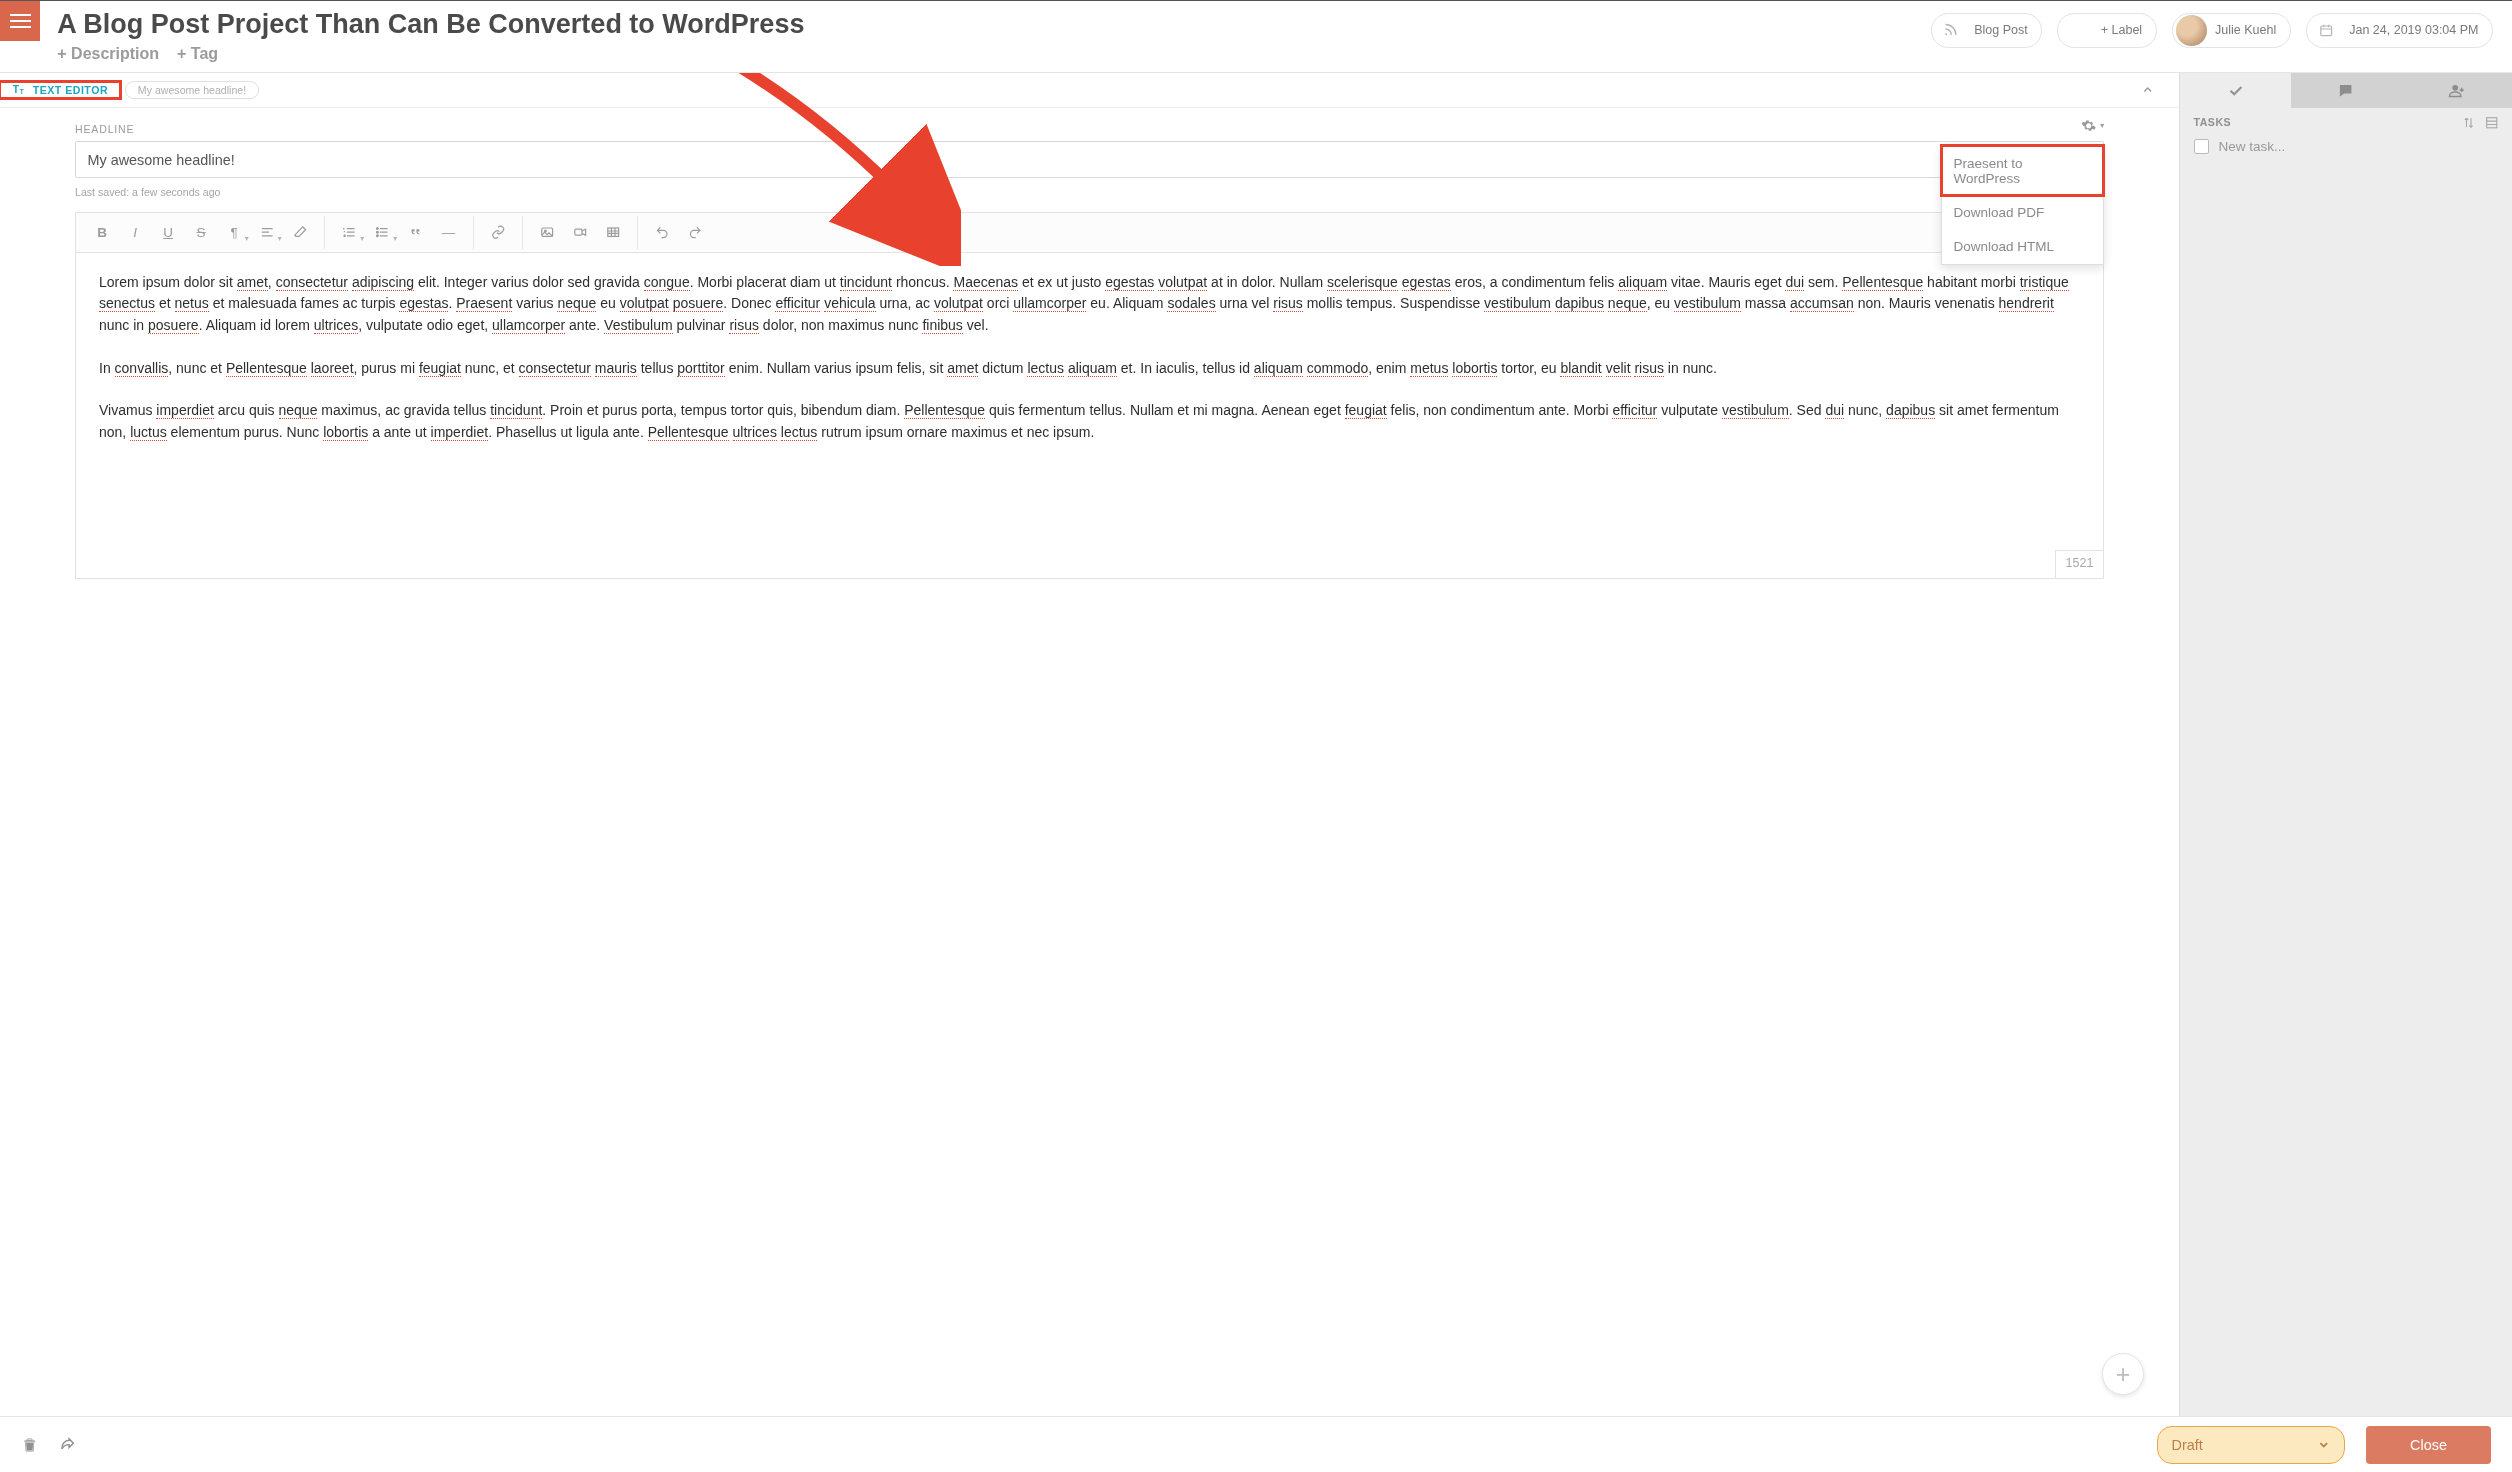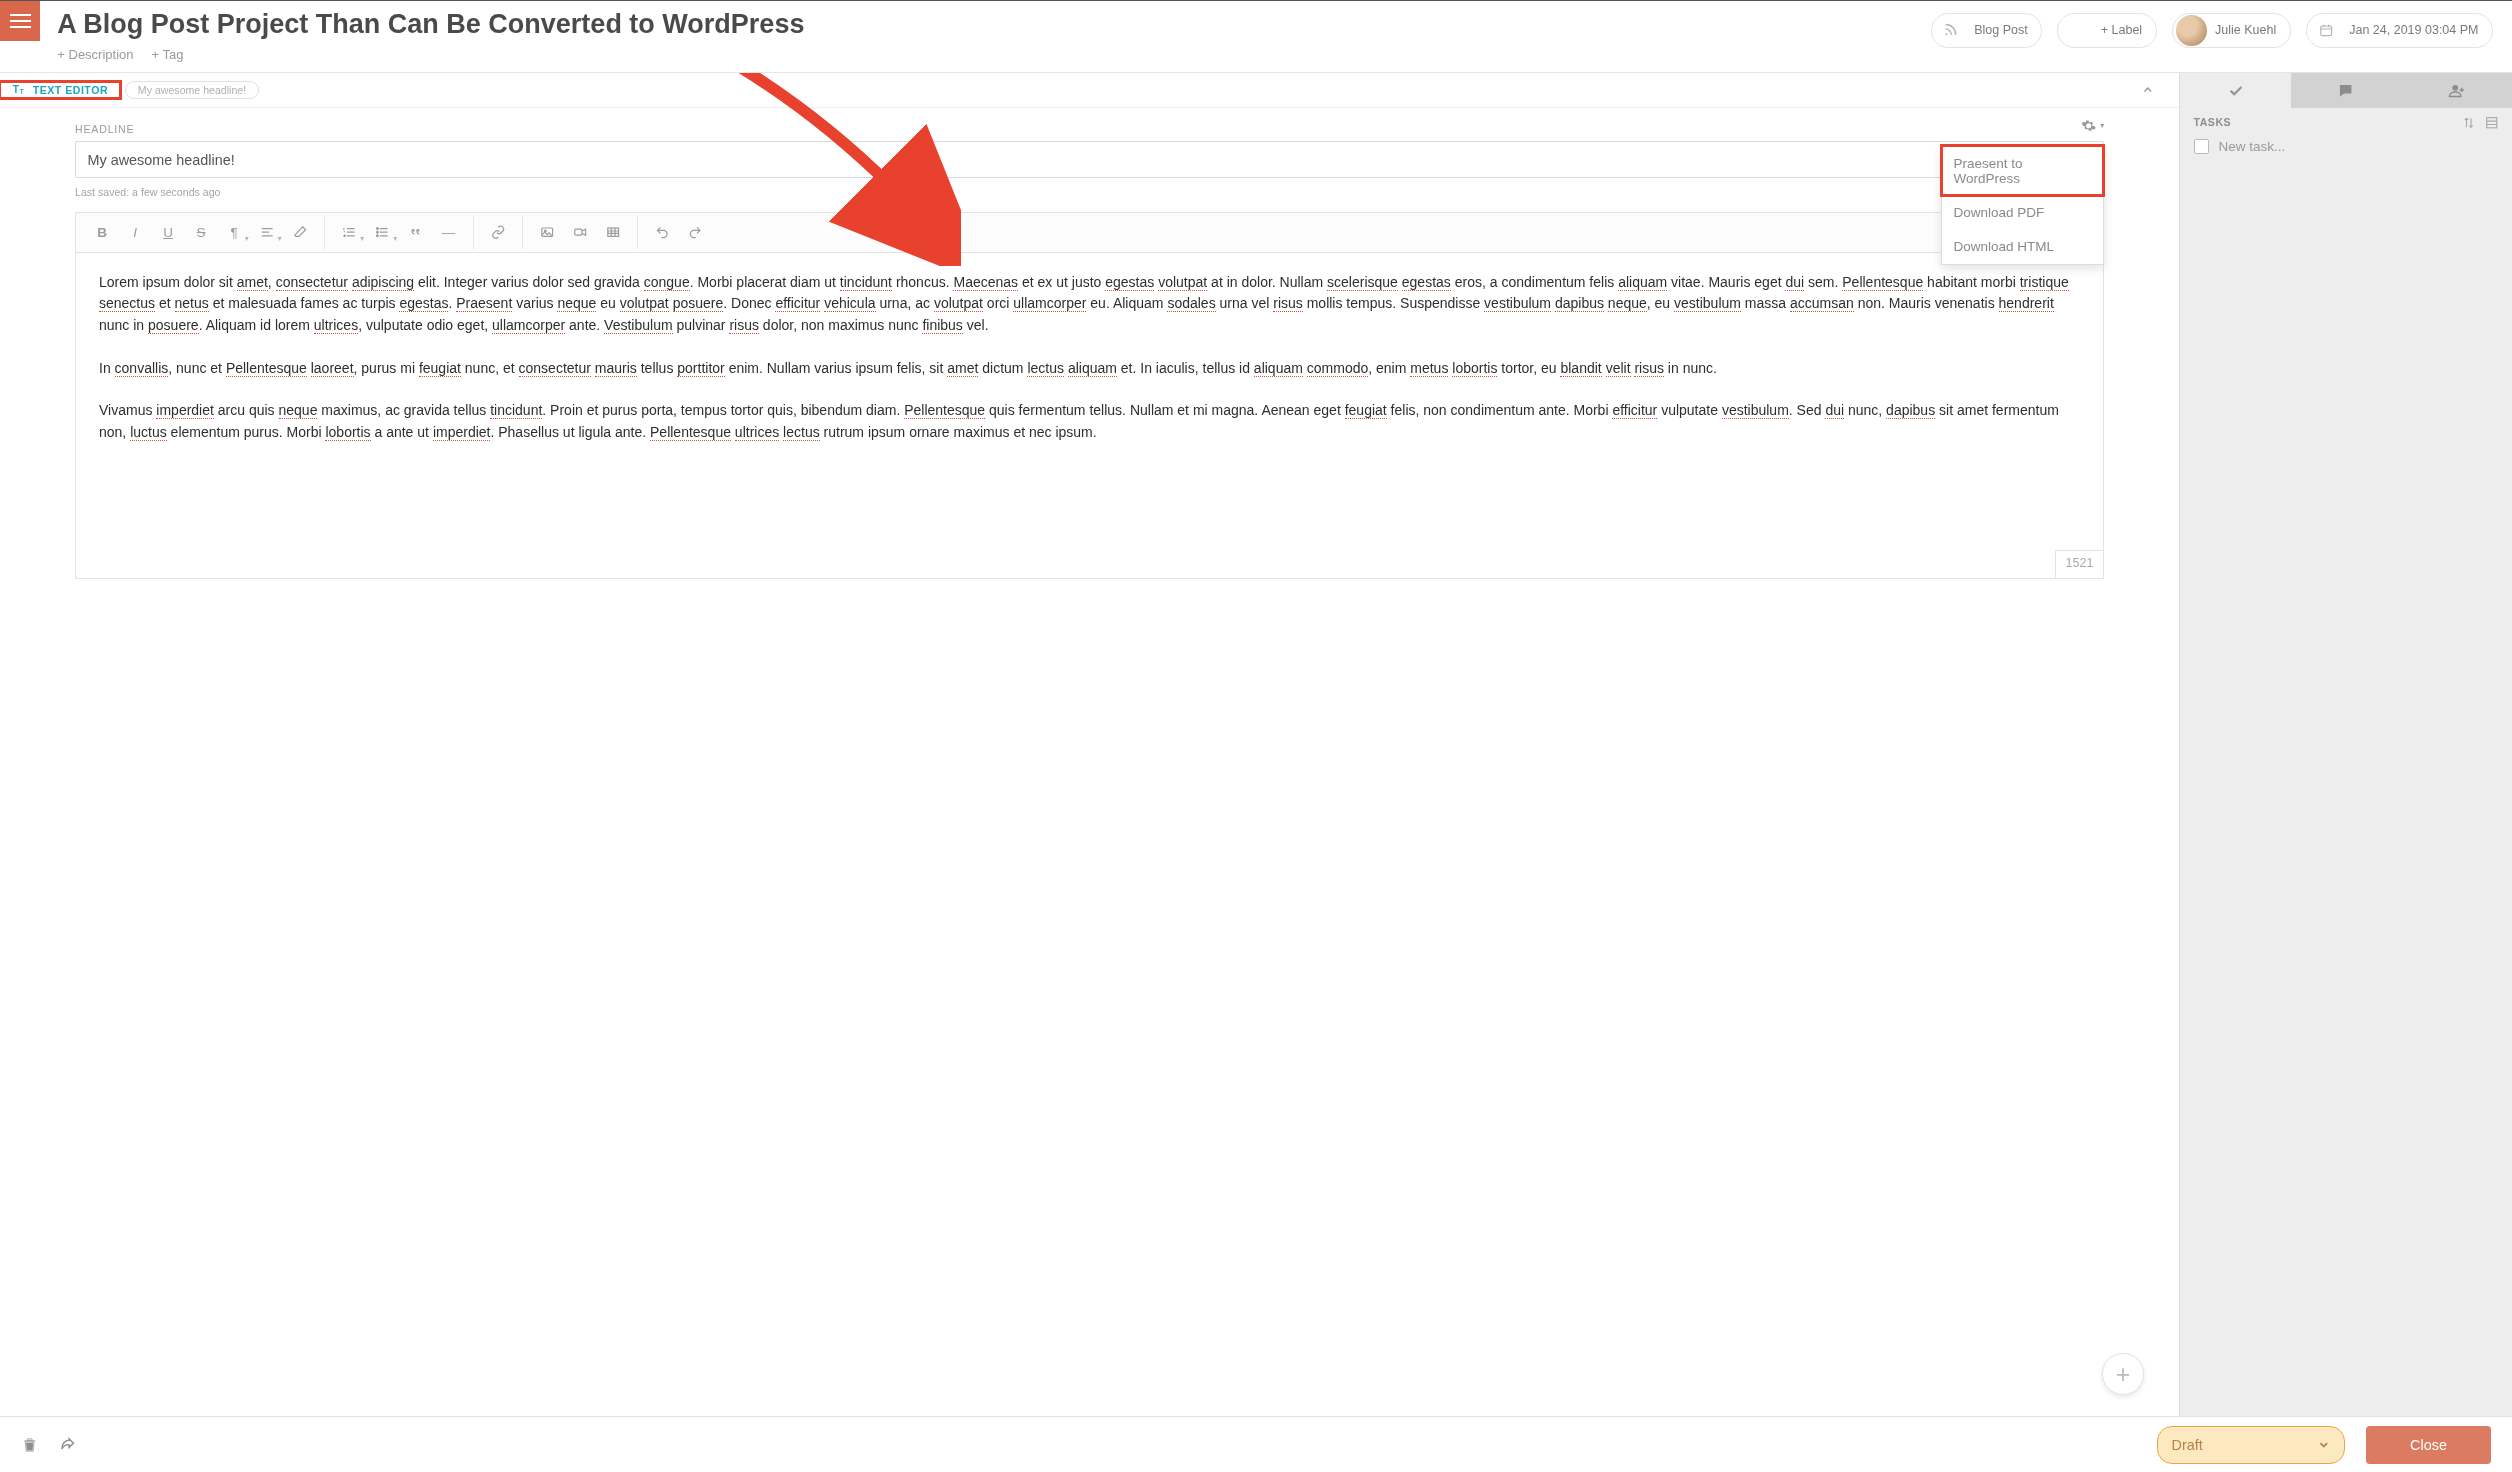--- a/index.html
+++ b/index.html
@@ -5,21 +5,21 @@
   * { box-sizing: border-box; margin: 0; padding: 0; }
   body { font-family: -apple-system, "Helvetica Neue", Arial, sans-serif; background:#fff; color:#333; }
   .app { display:flex; flex-direction:column; height:100vh; width:100%; border-top:1.9px solid #555; }
   
   .top { display:flex; align-items:flex-start; padding:0; border-bottom:1px solid #e5e5e5; height:72px; }
   .hamburger { width:40px; height:40px; background:#d9674b; display:flex; flex-direction:column; justify-content:center; align-items:center; gap:3.8px; cursor:pointer;}
   .hamburger span { display:block; width:21px; height:1.9px; background:#fff;}
   .title-block { flex:1; padding:7.7px 17.3px 0 17.3px; }
   .title-block h1 { font-size:27px; font-weight:700; color:#4a4a4a; }
   .meta-links { margin-top:5.8px; }
-  .meta-links a { color:#9b9b9b; font-size:13px; margin-right:13.5px; text-decoration:none; cursor:pointer;}
+  .meta-links a { color:#9b9b9b; font-size:16px; margin-right:13.5px; text-decoration:none; cursor:pointer;font-weight:bold;}
   .header-right { display:flex; align-items:center; gap:15px; padding:11.5px 19px 0 0; }
   .round { width:35px; height:35px; border-radius:50%; border:1px solid #d9d9d9; display:flex; align-items:center; justify-content:center; background:#fff; }
   .pill { height:35px; border:1px solid #e3e3e3; border-radius:17.3px; display:flex; align-items:center; padding:0 13.5px 0 3.8px; gap:7.7px; font-size:12.5px; color:#7a7a7a; cursor:pointer;}
   .pill .round { border:none; width:31px; height:31px;}
   .avatar-img { width:31px; height:31px; border-radius:50%; background:radial-gradient(circle at 35% 35%, #e8c9a8 35%, #a57c58 100%); }
   .gray-icon { color:#b5b5b5; }
   
   .body { flex:1; display:flex; overflow:hidden;}
   .main { flex:1; display:flex; flex-direction:column; overflow:auto; position:relative;}
   .sidebar { width:333px; background:#ededed; border-left:1px solid #ddd; display:flex; flex-direction:column;}
@@ -259,21 +259,21 @@
             <span class="sp">Maecenas</span><span> et ex ut justo </span><span class="sp">egestas</span> <span class="sp">volutpat</span><span> at in dolor. Nullam </span><span class="sp">scelerisque</span> <span class="sp">egestas</span><span> eros, a condimentum felis </span><span class="sp">aliquam</span><span> vitae. Mauris eget </span><span class="sp">dui</span><span> sem. </span>
             <span class="sp">Pellentesque</span><span> habitant morbi </span><span class="sp">tristique</span> <span class="sp">senectus</span><span> et </span><span class="sp">netus</span><span> et malesuada fames ac turpis </span><span class="sp">egestas</span><span>. </span><span class="sp">Praesent</span><span> varius </span><span class="sp">neque</span><span> eu </span><span class="sp">volutpat</span> <span class="sp">posuere</span><span>. Donec </span><span class="sp">efficitur</span> <span class="sp">vehicula</span><span> urna, ac </span><span class="sp">volutpat</span><span> orci </span><span class="sp">ullamcorper</span><span> eu. Aliquam </span><span class="sp">sodales</span><span> urna vel </span><span class="sp">risus</span><span> mollis tempus. Suspendisse </span><span class="sp">vestibulum</span> <span class="sp">dapibus</span>
             <span class="sp">neque</span><span>, eu </span><span class="sp">vestibulum</span><span> massa </span><span class="sp">accumsan</span><span> non. Mauris venenatis </span><span class="sp">hendrerit</span><span> nunc in </span><span class="sp">posuere</span><span>. Aliquam id lorem </span><span class="sp">ultrices</span><span>, vulputate odio eget, </span>
             <span class="sp">ullamcorper</span><span> ante. </span><span class="sp">Vestibulum</span><span> pulvinar </span><span class="sp">risus</span><span> dolor, non maximus nunc </span><span class="sp">finibus</span><span> vel.</span>
           </p>
           <p>
             <span>In </span><span class="sp">convallis</span><span>, nunc et </span><span class="sp">Pellentesque</span> <span class="sp">laoreet</span><span>, purus mi </span><span class="sp">feugiat</span><span> nunc, et </span><span class="sp">consectetur</span><span> </span><span class="sp">mauris</span><span> tellus </span><span class="sp">porttitor</span><span> enim. Nullam varius ipsum felis, sit </span><span class="sp">amet</span><span> dictum </span><span class="sp">lectus</span> <span class="sp">aliquam</span><span> et. In iaculis, tellus id </span><span class="sp">aliquam</span> <span class="sp">commodo</span><span>, enim </span><span class="sp">metus</span> <span class="sp">lobortis</span><span> tortor, eu </span><span class="sp">blandit</span> <span class="sp">velit</span> <span class="sp">risus</span><span> in nunc.</span>
           </p>
           <p>
             <span>Vivamus </span><span class="sp">imperdiet</span><span> arcu quis </span><span class="sp">neque</span><span> maximus, ac gravida tellus </span><span class="sp">tincidunt</span><span>. Proin et purus porta, tempus tortor quis, bibendum diam. </span><span class="sp">Pellentesque</span><span> quis fermentum tellus. Nullam et mi magna. Aenean eget </span><span class="sp">feugiat</span><span> felis, non condimentum ante. Morbi </span><span class="sp">efficitur</span><span> vulputate </span><span class="sp">vestibulum</span><span>. Sed </span><span class="sp">dui</span><span> nunc, </span>
-            <span class="sp">dapibus</span><span> sit amet fermentum non, </span><span class="sp">luctus</span><span> elementum purus. Morbi </span><span class="sp">lobortis</span><span> a ante ut </span><span class="sp">imperdiet</span><span>. Phasellus ut ligula ante. </span><span class="sp">Pellentesque</span> <span class="sp">ultrices</span>
+            <span class="sp">dapibus</span><span> sit amet fermentum non, </span><span class="sp">luctus</span><span> elementum purus. Nunc </span><span class="sp">lobortis</span><span> a ante ut </span><span class="sp">imperdiet</span><span>. Phasellus ut ligula ante. </span><span class="sp">Pellentesque</span> <span class="sp">ultrices</span>
             <span class="sp">lectus</span><span> rutrum ipsum ornare maximus et nec ipsum.</span>
           </p>
           <div class="wordcount">1521</div>
         </div>
       </div>
 
       <div class="add-round">+</div>
     </div>
 
     <div class="sidebar">

